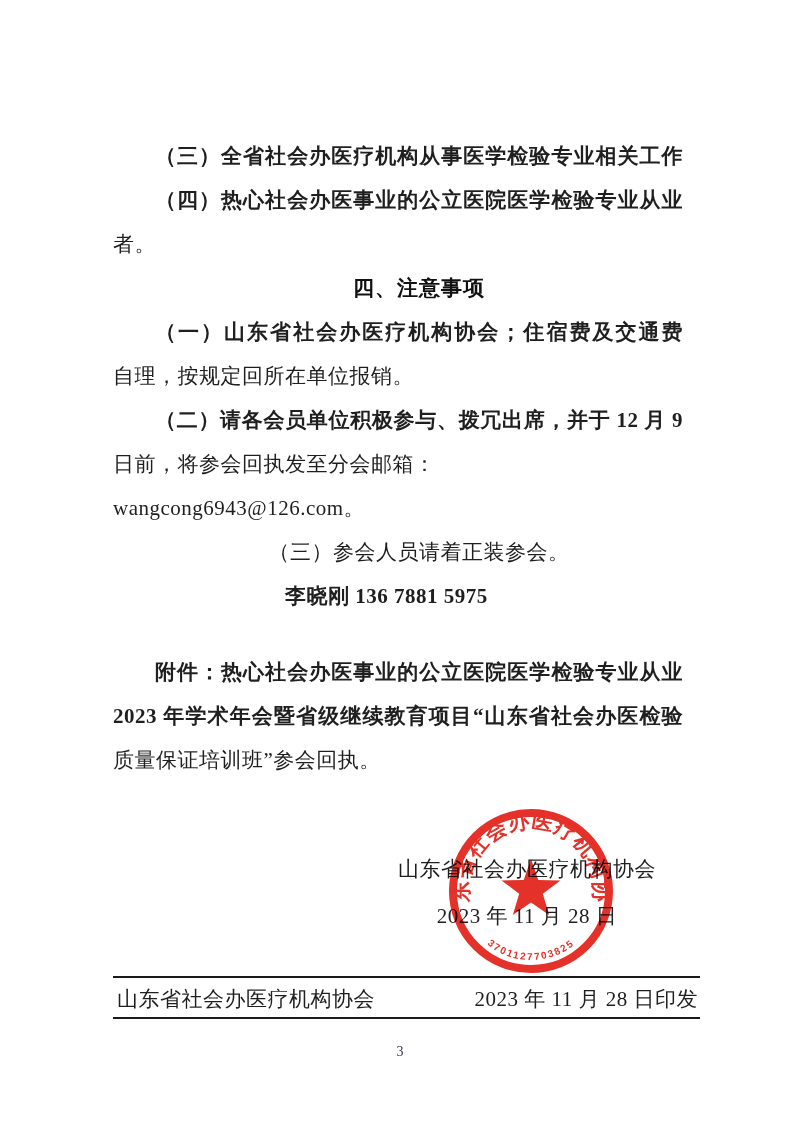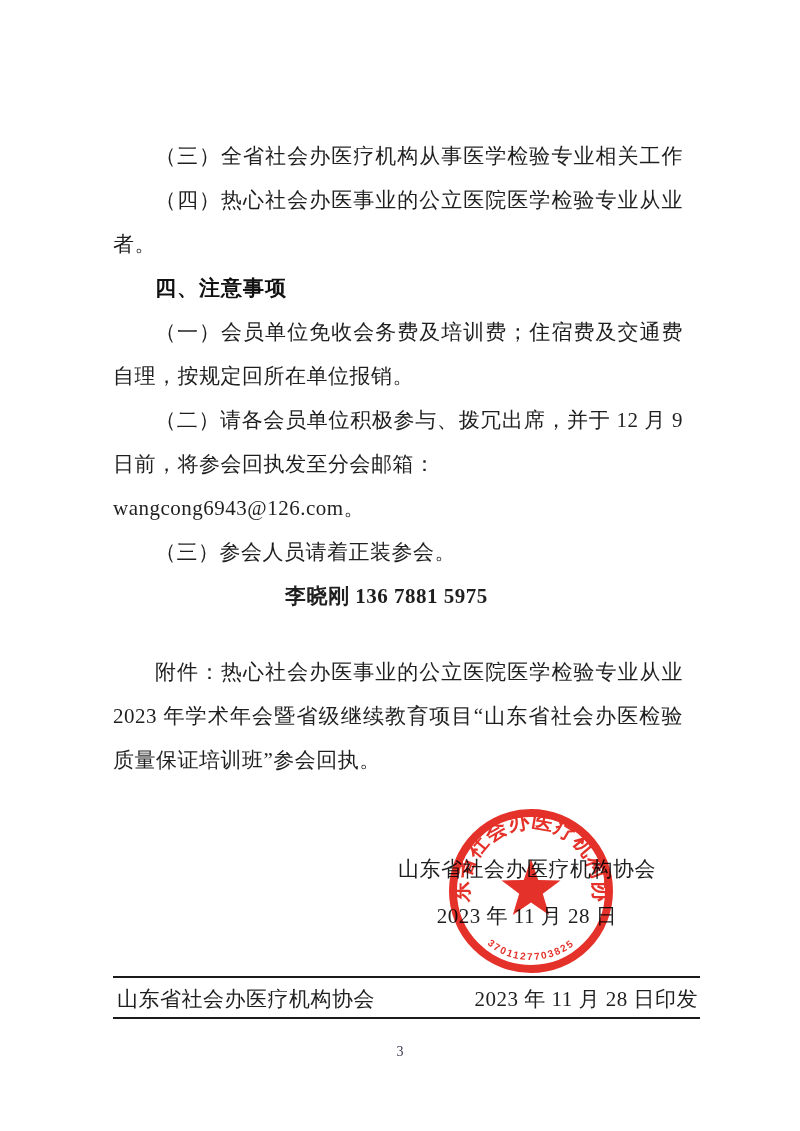--- a/index.html
+++ b/index.html
@@ -14,22 +14,22 @@
   }
   .body-text {
     position:absolute;
     left:113px; top:134px;
     width:570px;
     font-size:21px;
     line-height:44px;
     letter-spacing:0.5px;
   }
   .ln { min-height:44px; }
-  .indent { padding-left:42px; }
-  .stretch { text-align:justify; text-align-last:justify; }
+  .indent { padding-left:42px;text-align:center; }
+  .stretch { text-align:justify; text-align-last:justify;font-weight:bold; }
   .heading {
     font-family:"Liberation Sans","DejaVu Sans",sans-serif;
     font-weight:bold;
     color:#111;
     letter-spacing:1px;
   }
   .contact2 { padding-left:172px;font-weight:bold; }
   .gap-top { margin-top:32px; }
 
   .signature {
@@ -79,21 +79,21 @@
 </head>
 <body>
 
 <div class="page">
 
   <div class="body-text">
     <div class="ln indent stretch">（三）全省社会办医疗机构从事医学检验专业相关工作</div>
     <div class="ln indent stretch">（四）热心社会办医事业的公立医院医学检验专业从业</div>
     <div class="ln">者。</div>
     <div class="ln indent heading">四、注意事项</div>
-    <div class="ln indent stretch">（一）会员单位免收会务费及培训费；住宿费及交通费</div>
+    <div class="ln indent stretch">（一）山东省社会办医疗机构协会；住宿费及交通费</div>
     <div class="ln">自理，按规定回所在单位报销。</div>
     <div class="ln indent stretch">（二）请各会员单位积极参与、拨冗出席，并于 12 月 9</div>
     <div class="ln">日前，将参会回执发至分会邮箱：wangcong6943@126.com。</div>
     <div class="ln indent">（三）参会人员请着正装参会。</div>
     <div class="ln contact2">李晓刚 136 7881 5975</div>
     <div class="ln indent stretch gap-top">附件：热心社会办医事业的公立医院医学检验专业从业</div>
     <div class="ln stretch">2023 年学术年会暨省级继续教育项目“山东省社会办医检验</div>
     <div class="ln">质量保证培训班”参会回执。</div>
   </div>
 

